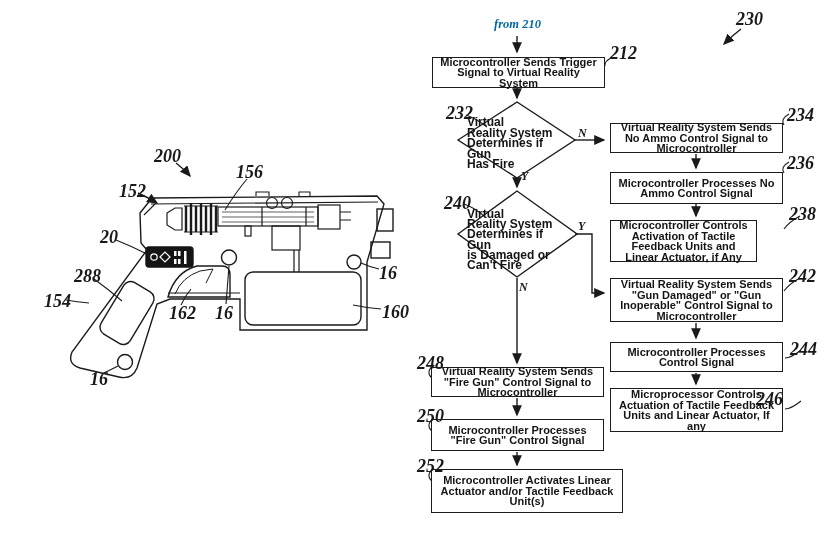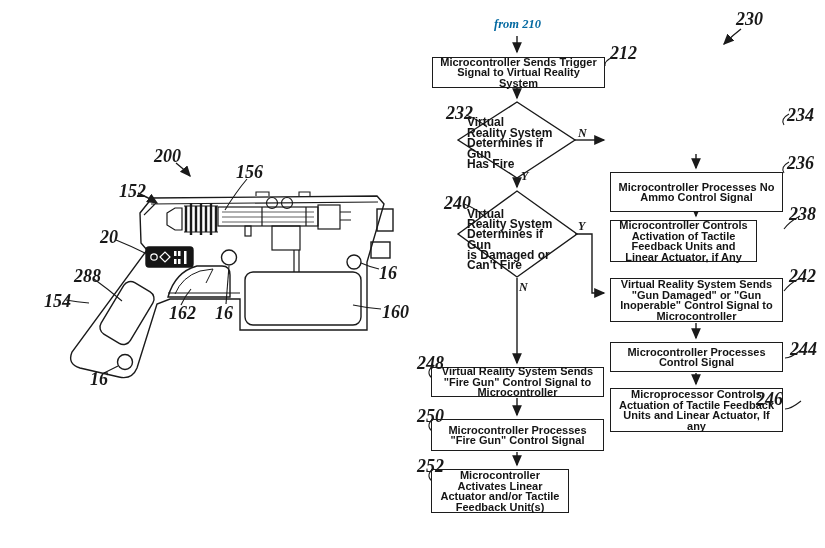--- a/index.html
+++ b/index.html
@@ -128,42 +128,45 @@
       <path d="M226,304 L229,266"></path>
       <path d="M104,373 L118,366"></path>
       <path d="M379,269 Q370,267 361,263"></path>
       <path d="M381,309 Q367,308 353,305"></path>
     </g>
   </svg>
 
   <div class="fc-box" style="left:432px;top:57px;width:173px;height:31px">
     <span>Microcontroller Sends Trigger Signal to Virtual Reality System</span>
   </div>
-  <div class="fc-box" style="left:610px;top:172px;width:173px;height:40px">
+  <div class="fc-box" style="left:610px;top:123px;width:173px;height:30px">
+    <span>Virtual Reality System Sends No Ammo Control Signal to Microcontroller</span>
+  </div>
+  <div class="fc-box" style="left:610px;top:172px;width:173px;height:32px">
     <span>Microcontroller Processes No Ammo Control Signal</span>
   </div>
   <div class="fc-box" style="left:610px;top:220px;width:147px;height:42px">
     <span>Microcontroller Controls Activation of Tactile Feedback Units and Linear Actuator, if Any</span>
   </div>
   <div class="fc-box" style="left:610px;top:278px;width:173px;height:44px">
     <span>Virtual Reality System Sends "Gun Damaged" or "Gun Inoperable" Control Signal to Microcontroller</span>
   </div>
   <div class="fc-box" style="left:610px;top:342px;width:173px;height:30px">
     <span>Microcontroller Processes Control Signal</span>
   </div>
   <div class="fc-box" style="left:610px;top:388px;width:173px;height:44px">
     <span>Microprocessor Controls Actuation of Tactile Feedback Units and Linear Actuator, If any</span>
   </div>
   <div class="fc-box" style="left:431px;top:367px;width:173px;height:30px">
     <span>Virtual Reality System Sends "Fire Gun" Control Signal to Microcontroller</span>
   </div>
   <div class="fc-box" style="left:431px;top:419px;width:173px;height:32px">
     <span>Microcontroller Processes "Fire Gun" Control Signal</span>
   </div>
-  <div class="fc-box" style="left:431px;top:469px;width:138px;height:44px">
+  <div class="fc-box" style="left:431px;top:469px;width:192px;height:44px">
     <span>Microcontroller Activates Linear Actuator and/or Tactile Feedback Unit(s)</span>
   </div>
 
   <div class="dtext" style="left:467px;top:117px;width:100px">
     <div>Virtual</div>
     <div>Reality System</div>
     <div>Determines if Gun</div>
     <div>Has Fire</div>
   </div>
   <div class="dtext d240" style="left:467px;top:209px;width:100px">

